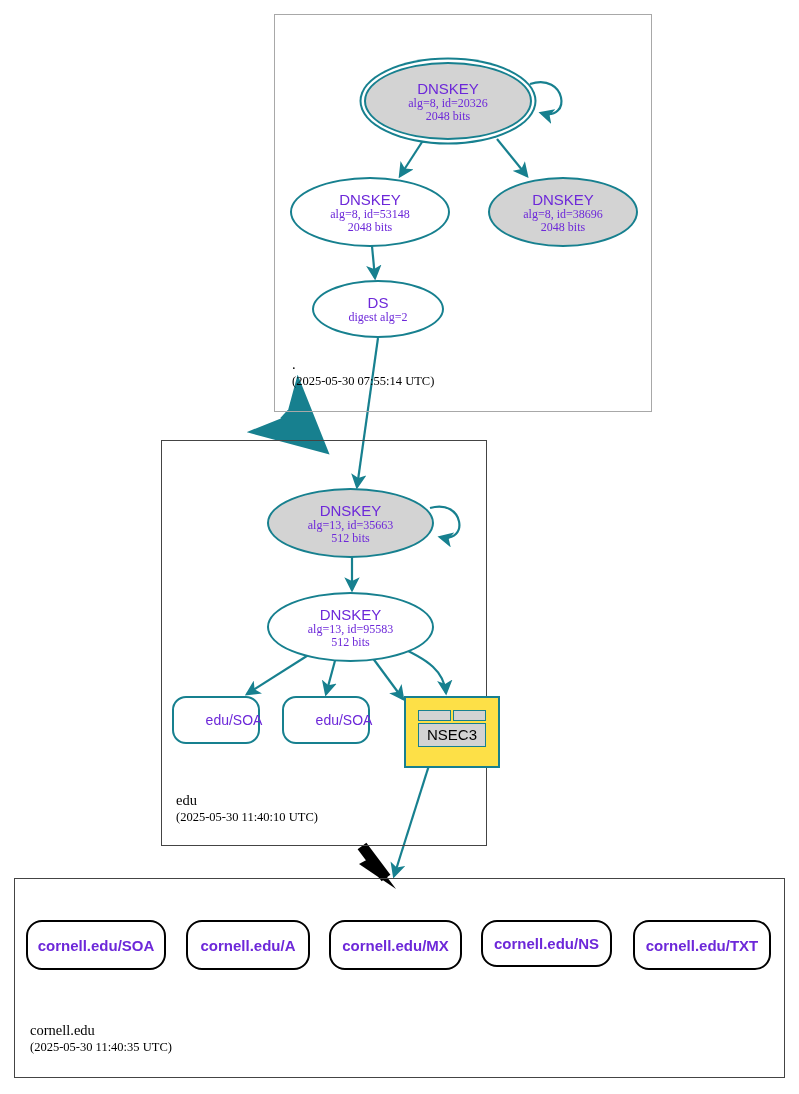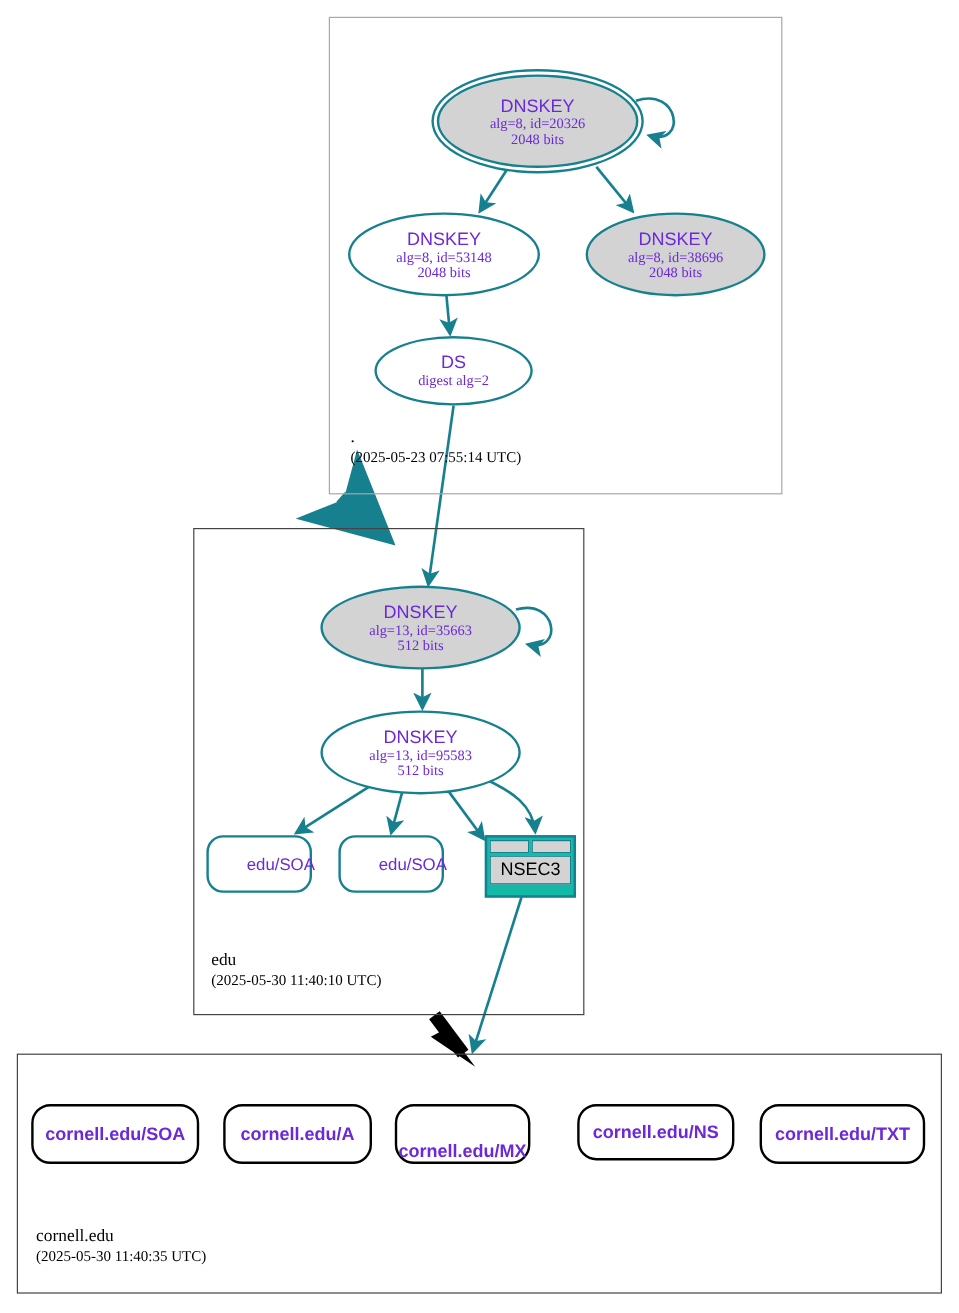--- a/index.html
+++ b/index.html
@@ -101,23 +101,23 @@
     border-radius: 16px;
     background: #ffffff;
   }
   .rrset-insecure .t1 {
     font-size: 15px;
     font-family: "Liberation Sans", sans-serif;
     font-weight: bold;
   }
   .nsec-node {
     border: 2px solid #17808f;
-    background: #14b8a6;
-    display: block;
-    padding: 2px;
+    background: #fde047;
+    display: block;
+    padding: 12px;
   }
   .nsec-head {
     display: flex;
     height: 11px;
     gap: 2px;
   }
   .nsec-head span {
     flex: 1;
     border: 1px solid #17808f;
     background: #d3d3d3;
@@ -201,21 +201,21 @@
     <path d="M 396 889 L 359 864 L 372 857 z" fill="#000000"></path>
   </g>
 </svg>
 
 <div class="zone-box" id="zone-root"></div>
 <div class="zone-box" id="zone-edu"></div>
 <div class="zone-box" id="zone-cornell"></div>
 
 <div class="zone-label" id="label-root">
   <span class="zone-name">.</span>
-  <span class="zone-time">(2025-05-23 07:55:14 UTC)</span>
+  <span class="zone-time">(2025-05-30 07:55:14 UTC)</span>
 </div>
 <div class="zone-label" id="label-edu">
   <span class="zone-name">edu</span>
   <span class="zone-time">(2025-05-30 11:40:10 UTC)</span>
 </div>
 <div class="zone-label" id="label-cornell">
   <span class="zone-name">cornell.edu</span>
   <span class="zone-time">(2025-05-30 11:40:35 UTC)</span>
 </div>
 
@@ -271,21 +271,21 @@
 </div>
 
 <div class="node rrset-insecure" style="left:26px; top:920px; width:140px; height:50px;">
   <span class="t1">cornell.edu/SOA</span>
 </div>
 
 <div class="node rrset-insecure" style="left:186px; top:920px; width:124px; height:50px;">
   <span class="t1">cornell.edu/A</span>
 </div>
 
-<div class="node rrset-insecure" style="left:329px; top:920px; width:113px; height:50px;justify-content:flex-end;">
+<div class="node rrset-insecure" style="left:329px; top:920px; width:133px; height:50px;">
   <span class="t1">cornell.edu/MX</span>
 </div>
 
 <div class="node rrset-insecure" style="left:481px; top:920px; width:131px; height:47px;">
   <span class="t1">cornell.edu/NS</span>
 </div>
 
 <div class="node rrset-insecure" style="left:633px; top:920px; width:138px; height:50px;">
   <span class="t1">cornell.edu/TXT</span>
 </div>

